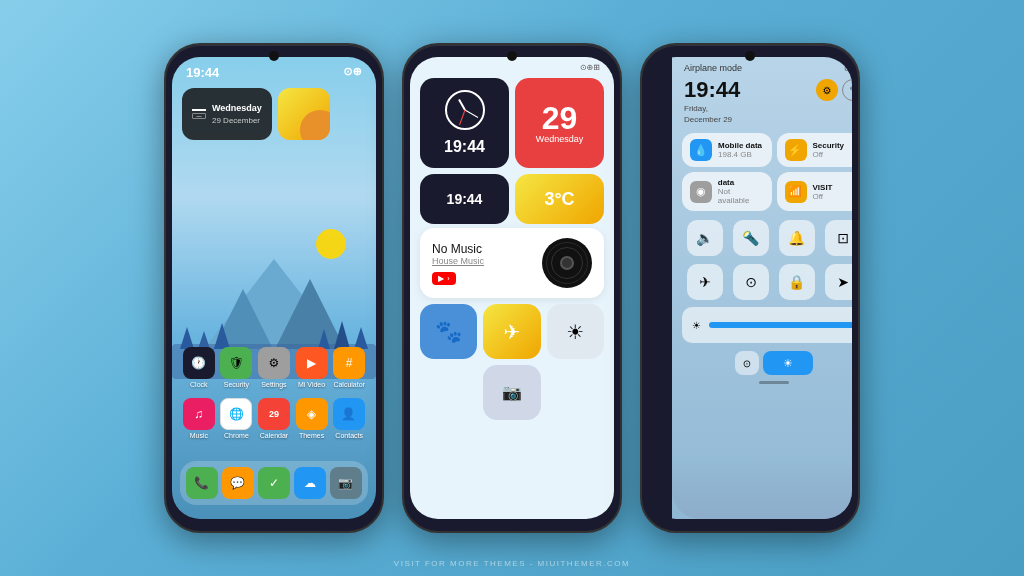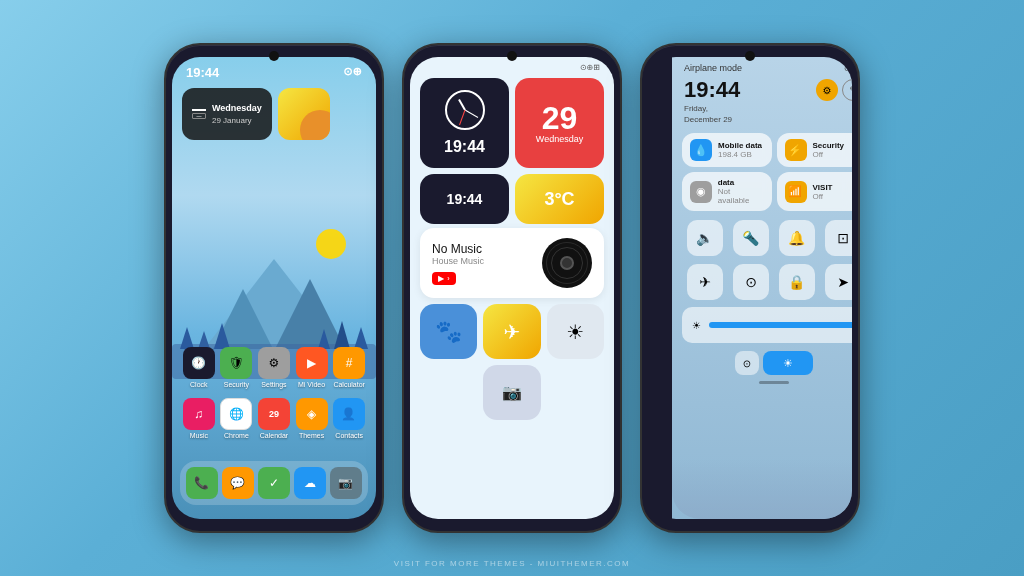--- a/index.html
+++ b/index.html
@@ -265,21 +265,21 @@
       border-radius: 14px;
       padding: 10px 12px;
       display: flex;
       align-items: center;
       justify-content: space-between;
       margin: 0 10px;
       box-shadow: 0 2px 8px rgba(0,0,0,0.08);
     }
     .p2-music-info { flex: 1; }
     .p2-music-title { font-size: 12px; font-weight: 400; color: #111; }
-    .p2-music-sub { font-size: 9px; color: #888; margin-bottom: 6px; }
+    .p2-music-sub { font-size: 9px; color: #888; margin-bottom: 6px; text-decoration: underline; }
     .p2-youtube-btn {
       background: #FF0000;
       border-radius: 4px;
       padding: 2px 6px;
       display: flex;
       align-items: center;
       gap: 3px;
       width: fit-content;
     }
     .p2-yt-icon { color: #fff; font-size: 8px; }
@@ -473,21 +473,21 @@
       <div class="p1-widgets">
         <div class="p1-widget-date">
           <div style="display:flex;flex-direction:column;align-items:center;gap:2px">
             <div style="width:14px;height:2px;background:#fff;"></div>
             <div style="width:14px;height:6px;border:1px solid #888;border-radius:1px;display:flex;align-items:center;justify-content:center;">
               <span style="font-size:5px;color:#fff;">—</span>
             </div>
           </div>
           <div class="p1-widget-date-text">
             <div style="font-weight:700;font-size:9px;color:#fff;">Wednesday</div>
-            <div style="font-size:8px;color:#ccc;">29 January</div>
+            <div style="font-size:8px;color:#ccc;">29 December</div>
           </div>
         </div>
         <div class="p1-widget-yellow">
           <div class="p1-widget-yellow-circle"></div>
         </div>
       </div>
 
       <div class="p1-landscape">
         <div class="p1-sun"></div>
         <div style="position:absolute;bottom:30px;left:50%;transform:translateX(-50%);width:0;height:0;border-left:70px solid transparent;border-right:70px solid transparent;border-bottom:90px solid #6AAAD0;"></div>

